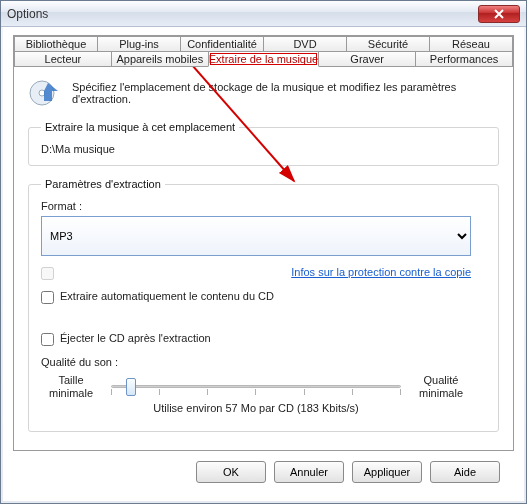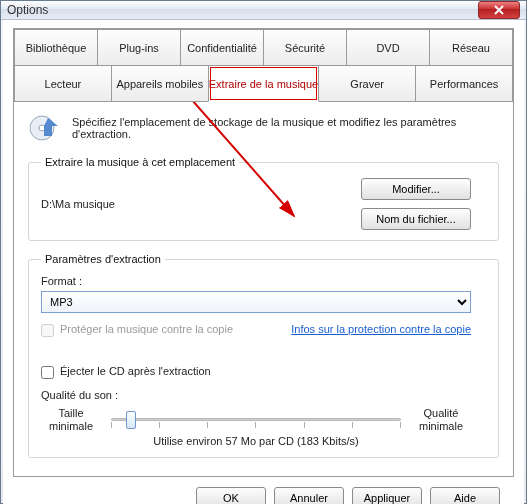--- a/index.html
+++ b/index.html
@@ -7,21 +7,21 @@
 
 .window { width: 527px; height: 504px; background: linear-gradient(#f2f6fb,#e6eaf0); border: 1px solid #6a7a8f; display: flex; flex-direction: column; }
 .titlebar { height: 26px; background: linear-gradient(#fdfdfe,#e3e9f3 45%,#d6deea 46%,#e7edf6); display: flex; align-items: center; padding: 0 6px; border-bottom: 1px solid #b5bfd0; }
 .titlebar .title-text { flex: 1; color: #333; font-size: 12px; }
 .close-btn { width: 42px; height: 18px; background: linear-gradient(#f08080,#c83030 45%,#b02020 46%,#d64040); border: 1px solid #8a2a2a; border-radius: 3px; display: flex; align-items: center; justify-content: center; color: #fff; font-weight: bold; }
 .close-btn svg { width: 10px; height: 10px; }
 
 .body-area { flex:1; display:flex; flex-direction:column; padding:8px 10px 8px 10px; background:#fff; margin:0 2px 2px 2px; position:relative; }
 
 .tabs { border:1px solid #9a9a9a; padding-top:0; background:#fff; flex:1; display:flex; flex-direction:column; }
-.tab-row { display:flex; height:37px; margin-top:-1px; }
+.tab-row { display:flex; height:16px; margin-top:-1px; }
 .tab-row:first-child { margin-top:0; }
 .tab { flex:1; border:1px solid #9a9a9a; border-bottom:1px solid #9a9a9a; background:linear-gradient(#fdfdfd,#ececec); display:flex; align-items:center; justify-content:center; margin-left:-1px; cursor:pointer; font-size:11px; color:#222; white-space:nowrap; }
 .tab:first-child{margin-left:0;}
 .tab.active { background:#fff; border-bottom:1px solid #fff; color:#b00000; position:relative; z-index:2; }
 .tab.active::after { content:""; position:absolute; inset:1px; border:1px solid #d40000; pointer-events:none; }
 .tabcontent { flex:1; padding:10px 14px 6px 14px; display:flex; flex-direction:column; overflow:hidden; position:relative; }
 
 .hdr { display:flex; gap:10px; align-items:flex-start; margin-bottom:10px; }
 .cd-icon { width:34px; height:34px; }
 .hdr-text { flex:1; color:#222; padding-top:4px; }
@@ -29,21 +29,21 @@
 fieldset { border:1px solid #d5d5d5; border-radius:3px; padding:10px 27px 10px 12px; margin-bottom:12px; }
 legend { padding:0 4px; color:#111; }
 
 .row { display:flex; align-items:center; }
 .path { flex:1; color:#222; }
 .btn { min-width:110px; height:22px; border:1px solid #8a8a8a; border-radius:3px; background:linear-gradient(#fdfdfd,#e2e2e2); cursor:pointer; padding:0 10px; display:flex; align-items:center; justify-content:center; }
 .btn.small { min-width:70px; }
 .rightcol{ display:flex; flex-direction:column; gap:8px; align-items:flex-end;}
 
 .lbl { color:#222; margin-bottom:4px; display:block; }
-select.combo { width:100%; height:22px; border:1px solid #7a9ecd; background:linear-gradient(#fff,#eef3fb); padding:0 4px; }
+select.combo { width:100%; height:40px; border:1px solid #7a9ecd; background:linear-gradient(#fff,#eef3fb); padding:0 4px; }
 
 .chkrow { display:flex; align-items:flex-start; gap:6px; margin-top:10px; }
 .chkrow input { margin-top:1px; }
 .chkrow label { color:#222; }
 .chkrow.disabled label, .chkrow.disabled input { color:#9a9a9a; }
 .link { color:#1a5fd0; text-decoration:underline; cursor:pointer; margin-left:auto; }
 
 .quality { margin-top:10px; }
 .slider-row { display:flex; align-items:center; gap:10px; margin:6px 0 2px 0; }
 .slabel { width:60px; color:#222; text-align:center; line-height:1.2;}
@@ -76,24 +76,24 @@
         <div class="tab">
             <span>Bibliothèque</span>
           </div>
         <div class="tab">
             <span>Plug-ins</span>
           </div>
         <div class="tab">
             <span>Confidentialité</span>
           </div>
         <div class="tab">
+            <span>DVD</span>
+          </div>
+        <div class="tab">
             <span>Sécurité</span>
-          </div>
-        <div class="tab">
-            <span>DVD</span>
           </div>
         <div class="tab">
             <span>Réseau</span>
           </div>
       </div>
       <div class="tab-row">
         <div class="tab">
             <span>Lecteur</span>
           </div>
         <div class="tab">
@@ -127,45 +127,40 @@
             <circle cx="14" cy="16" r="3" fill="#fff" stroke="#9ab"></circle>
             <path d="M20 6 L30 14 L24 14 L24 24 L16 24 L16 14 L20 6" fill="#3a78c8" opacity="0.85"></path>
           </svg>
           <div class="hdr-text">Spécifiez l'emplacement de stockage de la musique et modifiez les paramètres d'extraction.</div>
         </div>
 
         <fieldset>
           <legend>Extraire la musique à cet emplacement</legend>
           <div class="row">
             <div class="path">D:\Ma musique</div>
-            <div class="rightcol">
-              <button class="btn">
-                  <span>Modifier...</span>
-                </button>
-              <button class="btn">
-                  <span>Nom du fichier...</span>
-                </button>
-            </div>
           </div>
         </fieldset>
 
         <fieldset style="flex:1;">
           <legend>Paramètres d'extraction</legend>
 
           <span class="lbl">Format :</span>
           <select class="combo">
             <option>MP3</option>
           </select>
 
           <div class="chkrow disabled">
             <input type="checkbox" disabled="" style="">
-            <label>Protéger la musique contre la copie</label>
             <a class="link">Infos sur la protection contre la copie</a>
           </div>
 
+          <div class="chkrow">
+            <input type="checkbox" style="">
+            <label style="max-width:220px;">Extraire automatiquement le contenu du CD</label>
+          </div>
 
           <div style="height:18px;"></div>
 
           <div class="chkrow">
             <input type="checkbox" style="">
             <label>Éjecter le CD après l'extraction</label>
           </div>
 
           <div class="quality">
             <span class="lbl">Qualité du son :</span>

